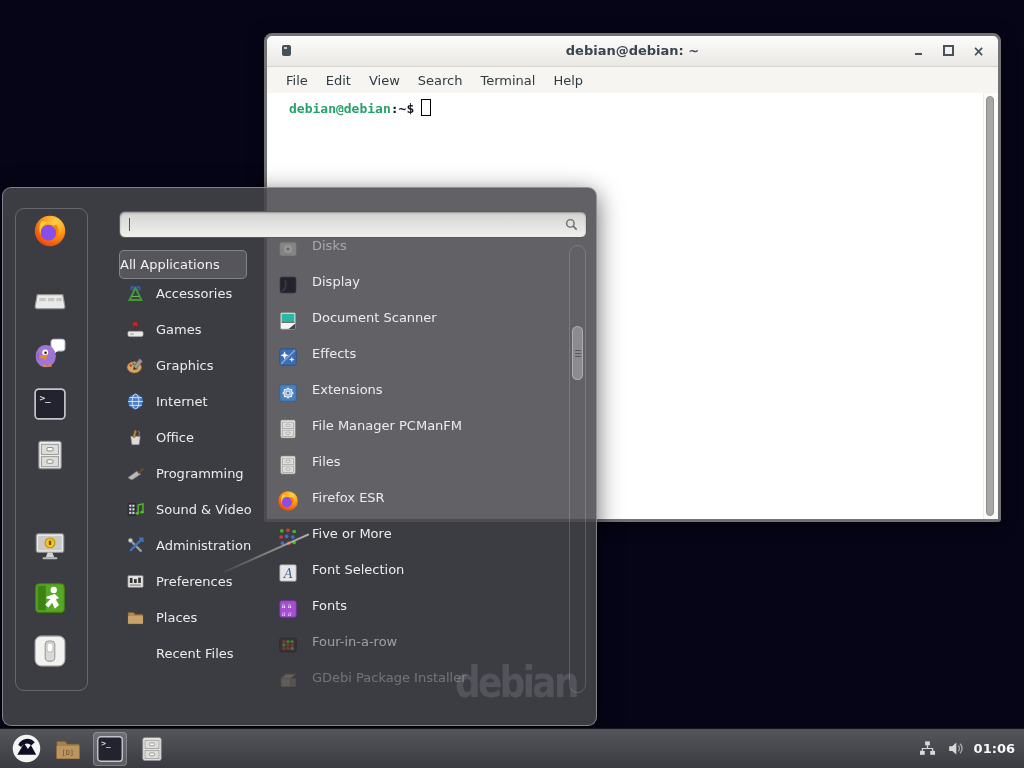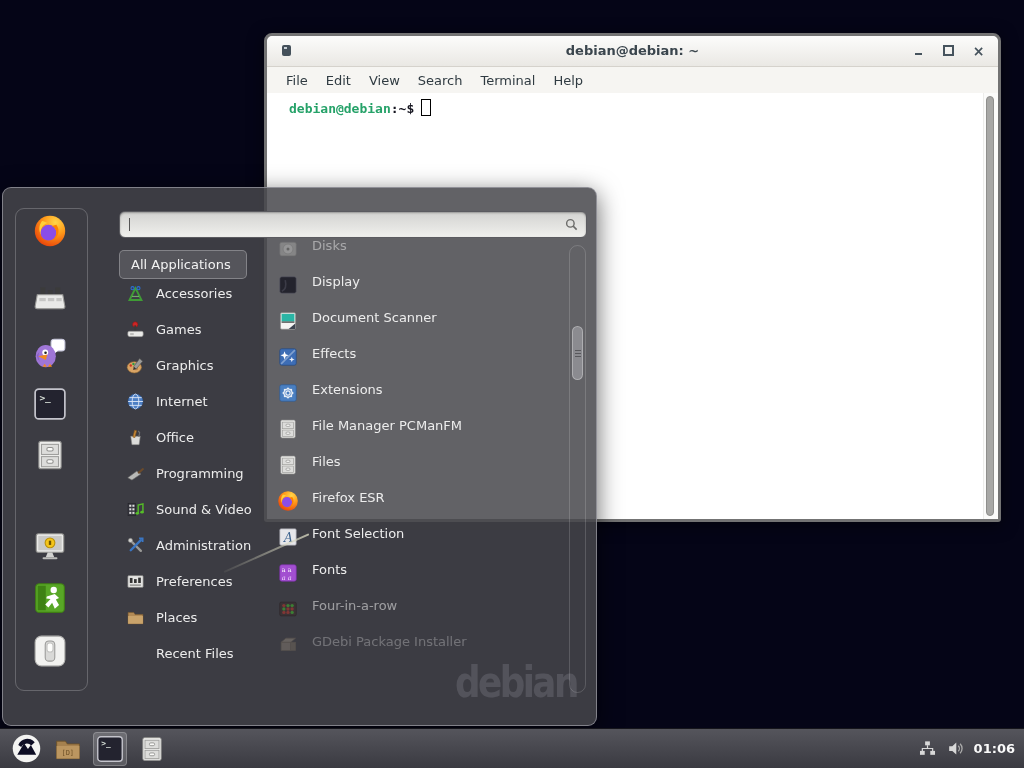--- a/index.html
+++ b/index.html
@@ -46,21 +46,21 @@
   .search-wrap{position:absolute;left:116px;top:23px;width:468px;height:27px;
            background:linear-gradient(#d3d3d1,#f0f0ed);border:1px solid #5b5b60;
            border-radius:6px;box-shadow:inset 0 1px 2px rgba(0,0,0,.3);box-sizing:border-box;}
   .search-wrap input{position:absolute;left:0;top:0;width:100%;height:100%;background:transparent;
            border:none;outline:none;font-size:13px;color:#222;padding:0 28px 0 10px;box-sizing:border-box;
            font-family:"DejaVu Sans",sans-serif;}
   .search-caret{position:absolute;left:9px;top:6px;width:1px;height:13px;background:#555;}
   .mag{position:absolute;right:7px;top:5px;width:15px;height:15px;}
   .all-apps{position:absolute;left:116px;top:62px;width:128px;height:29px;
            background:rgba(255,255,255,.13);border:1px solid rgba(255,255,255,.28);
-           border-radius:5px;display:flex;align-items:center;padding-left:11px;
+           border-radius:5px;display:flex;align-items:center;
            color:#f2f2f2;font-size:13px;box-sizing:border-box;}
   #cat-list{position:absolute;left:116px;top:87px;width:150px;}
   .cat-row{height:36px;display:flex;align-items:center;gap:11px;padding-left:7px;}
   .cat-icon{width:19px;height:19px;flex:none;}
   .cat-label{font-size:13px;color:#ededed;white-space:nowrap;}
   #app-list{position:absolute;left:263px;top:50px;width:302px;}
   .app-row{height:36px;display:flex;align-items:flex-start;gap:13px;padding-left:11px;}
   .app-icon{width:22px;height:22px;flex:none;}
   .app-label{font-size:13px;color:#ededed;white-space:nowrap;}
   .app-scroll-track{position:absolute;left:566px;top:57px;width:17px;height:448px;
@@ -453,20 +453,36 @@
                   <stop offset="1" stop-color="#e8420a"></stop>
                 </radialGradient>
               </defs>
               <circle cx="16" cy="16" r="14.3" fill="url(#fxg)"></circle>
               <path d="M8.5 6.5 C5.5 10.5 5.2 15.5 7.5 19.5 C6.5 14 9.5 9.5 14 8.5 C12 7.5 10 6.8 8.5 6.5Z" fill="#ffcf3a"></path>
               <circle cx="14.6" cy="17.6" r="7.4" fill="#8a4de8"></circle>
               <path d="M22 10 C25.5 14.5 24.5 21 19 24.5 C23.5 20 22.8 13.6 17.6 11.4 Z" fill="#ff7f00"></path>
             </svg>
           </span>
           <span class="app-label">Firefox ESR</span>
+        </div>
+        <div class="app-row" style="opacity: 1;">
+          <span class="app-icon">
+            <svg viewBox="0 0 32 32">
+              <circle cx="7" cy="7" r="2.7" fill="#3cb528"></circle>
+              <circle cx="16" cy="6" r="2.7" fill="#d43a2a"></circle>
+              <circle cx="25" cy="8" r="2.7" fill="#3cb528"></circle>
+              <circle cx="6" cy="16" r="2.7" fill="#d43a2a"></circle>
+              <circle cx="14" cy="15" r="2.7" fill="#3a6ed4"></circle>
+              <circle cx="23" cy="16" r="2.7" fill="#3a6ed4"></circle>
+              <circle cx="8" cy="25" r="2.7" fill="#3a6ed4"></circle>
+              <circle cx="17" cy="25" r="2.7" fill="#d43a2a"></circle>
+              <circle cx="25" cy="24" r="2.7" fill="#3cb528"></circle>
+            </svg>
+          </span>
+          <span class="app-label">Five or More</span>
         </div>
         <div class="app-row" style="opacity: 1;">
           <span class="app-icon">
             <svg viewBox="0 0 32 32">
               <rect x="4" y="4" width="24" height="24" rx="2" fill="#e6e6ea" stroke="#8a8a94"></rect>
               <text x="10" y="23.5" font-size="18" font-style="italic" font-family="DejaVu Serif, serif" fill="#3f6590">A</text>
             </svg>
           </span>
           <span class="app-label">Font Selection</span>
         </div>

